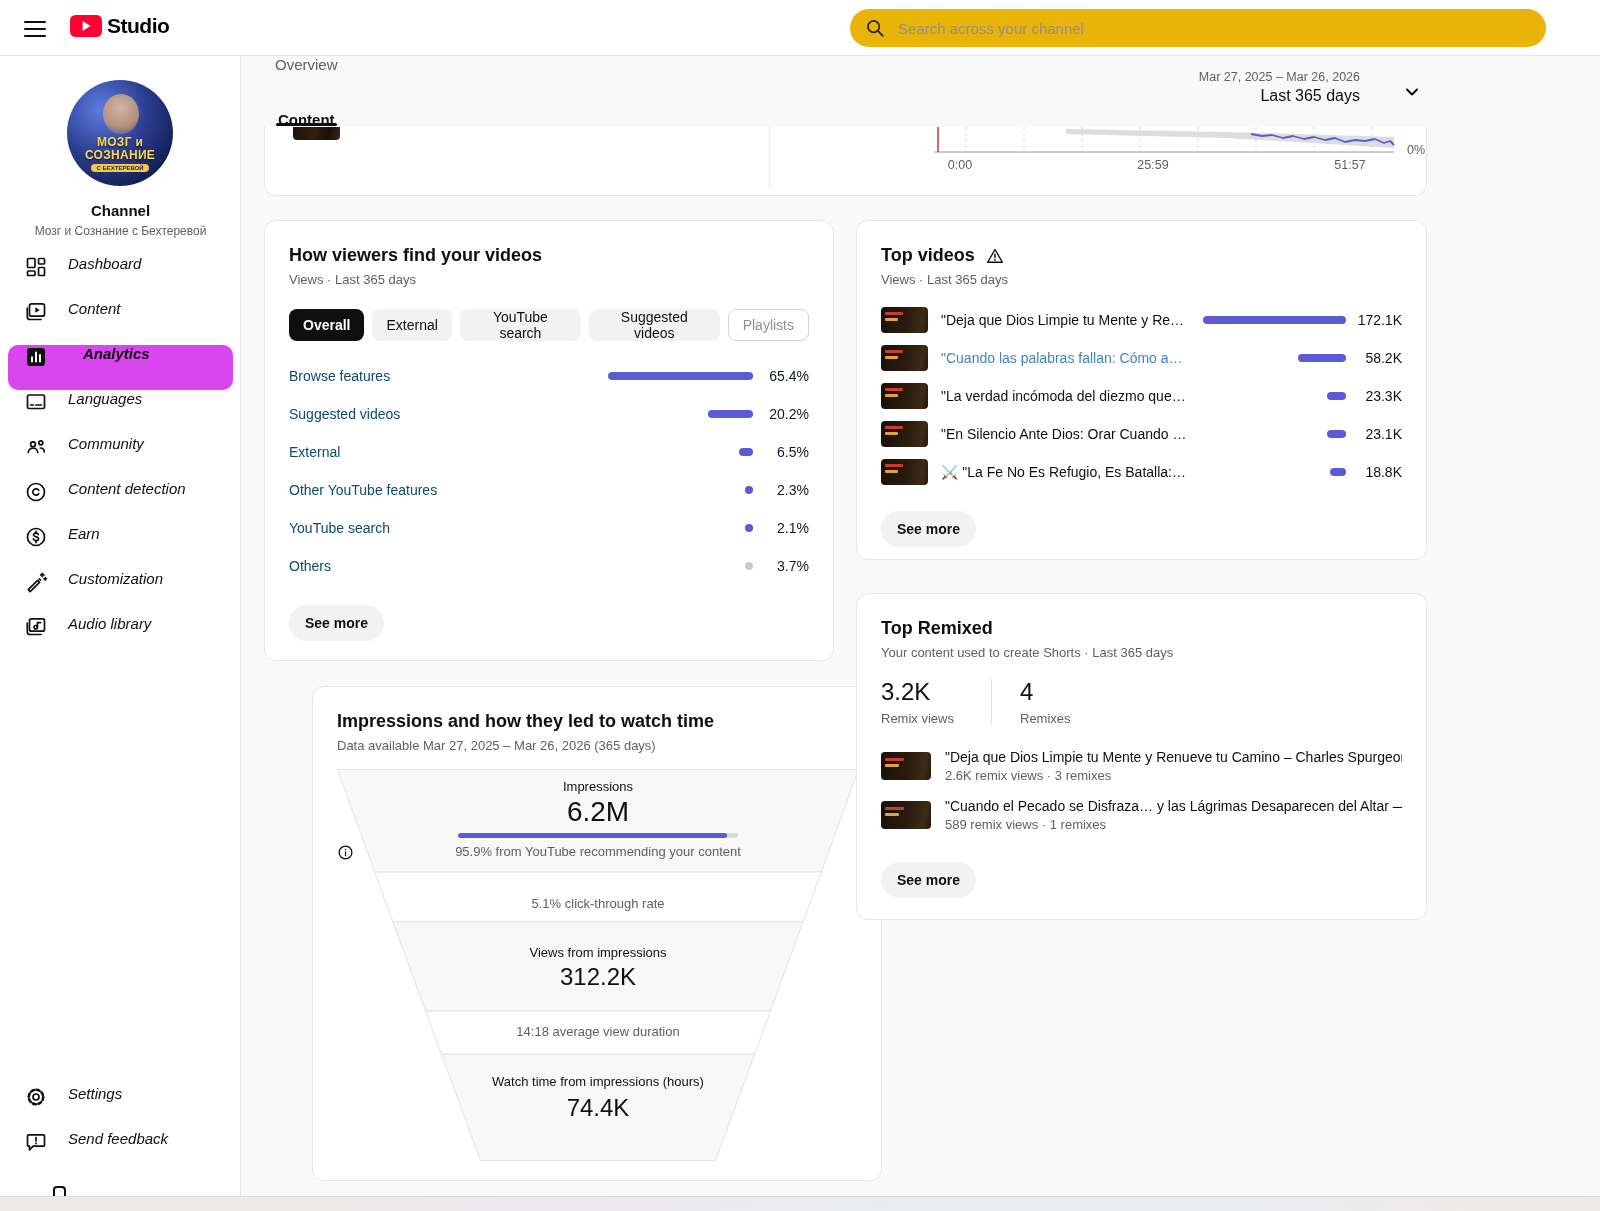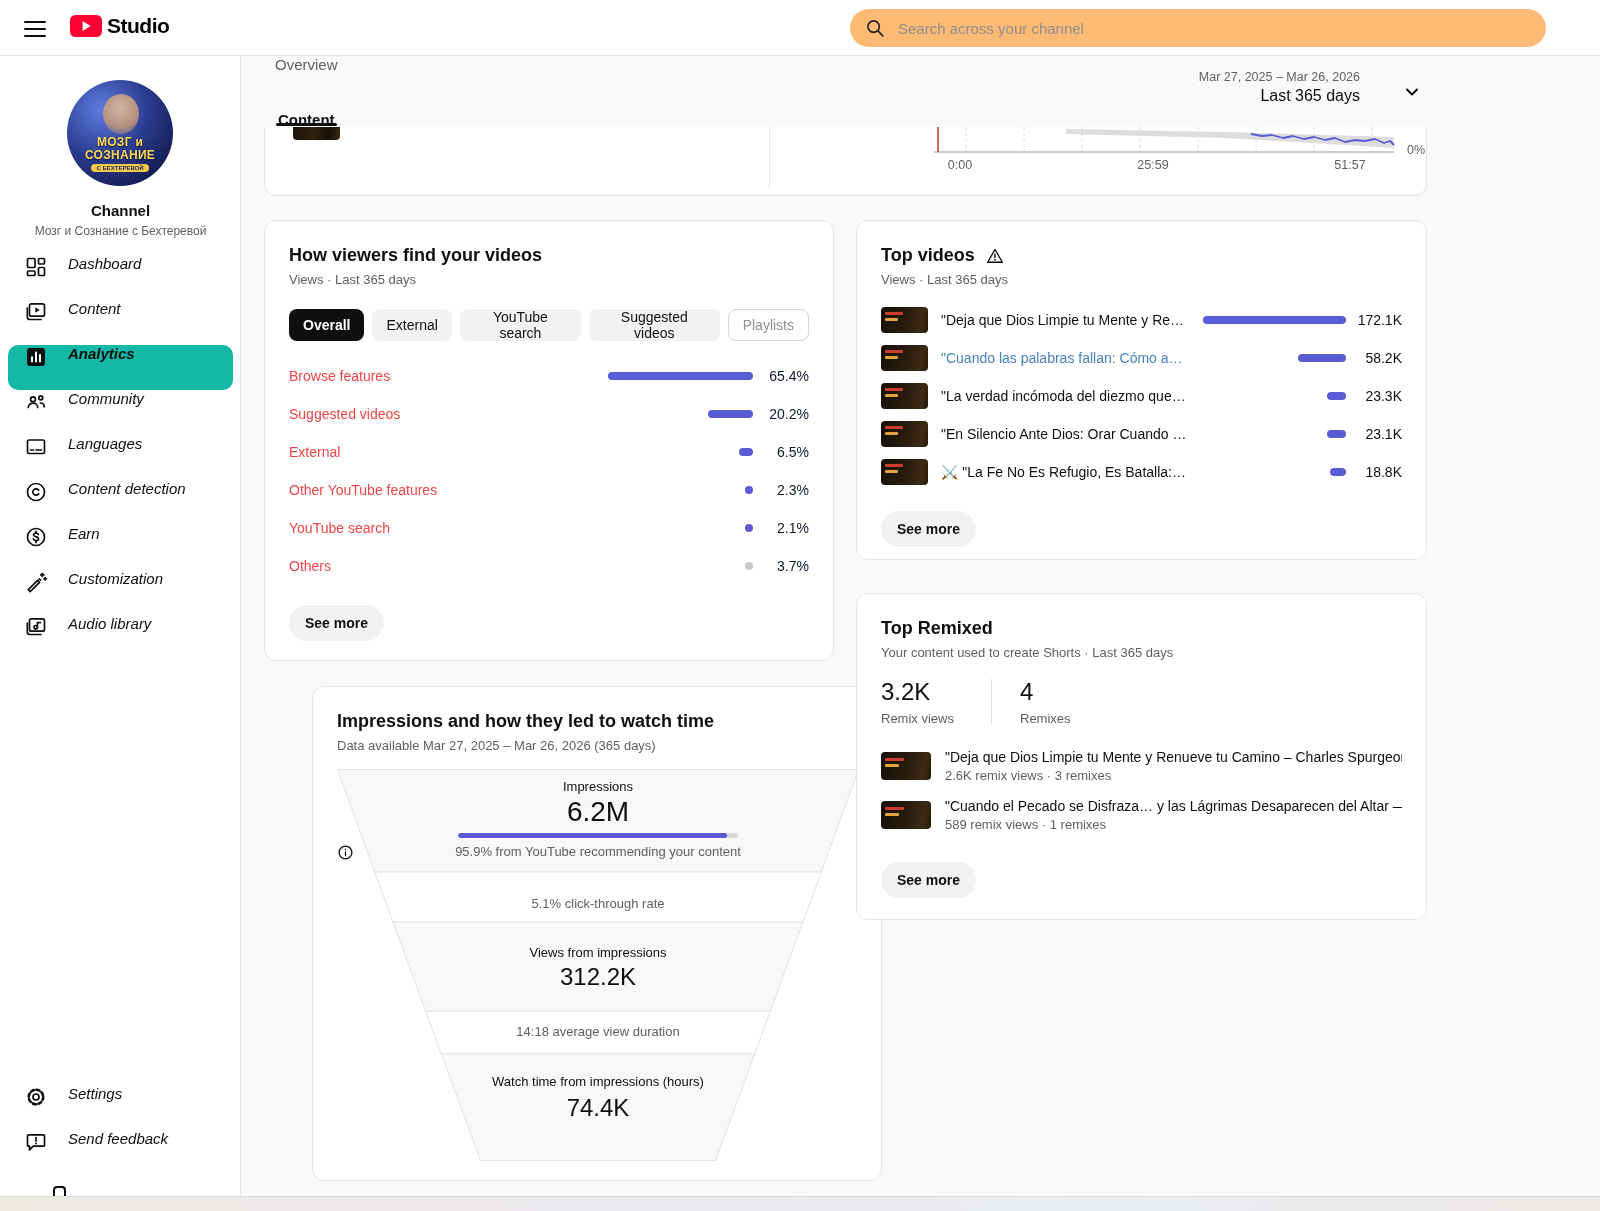--- a/index.html
+++ b/index.html
@@ -10,41 +10,41 @@
   }
   :root { --accent:#5b5bd6; --link-blue:#4483bd; }
 
   
   .app-header { position:absolute; left:0; top:0; width:1600px; height:56px; background:#fff; border-bottom:1px solid #e5e5e5; z-index:30; }
   .hamburger { position:absolute; left:22px; top:16px; width:26px; height:24px; background:none; border:none; cursor:pointer; }
   .hamburger span { display:block; height:2px; background:#0f0f0f; margin:5px 2px; border-radius:1px; }
   .brand { position:absolute; left:70px; top:14px; display:flex; align-items:center; gap:5px; }
   .brand-badge { width:32px; height:22px; }
   .brand-name { font-size:21px; font-weight:700; letter-spacing:-0.5px; color:#030303; }
-  .search-pill { position:absolute; left:850px; top:9px; width:696px; height:38px; background:#fdba74; border-radius:19px; display:flex; align-items:center; padding:0 14px; }
+  .search-pill { position:absolute; left:850px; top:9px; width:696px; height:38px; background:#eab308; border-radius:19px; display:flex; align-items:center; padding:0 14px; }
   .search-pill svg { flex:none; }
   .search-input { border:none; background:transparent; outline:none; font-size:15px; color:#0f0f0f; width:100%; margin-left:12px; font-family:inherit; }
   .search-input::placeholder { color:#8f8f8f; }
 
   
   .sidebar { position:absolute; left:0; top:56px; width:241px; height:1140px; background:#fff; border-right:1px solid #e4e4e4; z-index:20; }
   .avatar { position:absolute; left:67px; top:24px; width:106px; height:106px; border-radius:50%;
     background:radial-gradient(circle at 32% 28%, #5d7de0 0%, #2b3c8f 45%, #141f55 78%, #0d1440 100%);
     overflow:hidden; display:flex; flex-direction:column; align-items:center; justify-content:flex-end; padding-bottom:14px; }
   .avatar::before { content:""; position:absolute; left:36px; top:14px; width:36px; height:40px; border-radius:50%;
     background:radial-gradient(circle at 50% 35%, #e8c29e 0%, #c99973 60%, rgba(150,100,70,0) 100%); opacity:.85; }
   .avatar-l1,.avatar-l2 { font-weight:800; color:#ffd84d; font-size:12px; line-height:13px; letter-spacing:.3px; text-shadow:0 1px 2px #0a1240; position:relative; }
   .avatar-l3 { margin-top:2px; font-size:6px; font-weight:700; color:#1b2a6b; background:#f7c948; border-radius:5px; padding:1px 5px; position:relative; }
   .channel-name { position:absolute; left:0; top:146px; width:241px; text-align:center; font-size:15px; font-weight:700; color:#0f0f0f; }
   .channel-sub { position:absolute; left:0; top:168px; width:241px; text-align:center; font-size:12px; color:#606060; }
   .nav-list { position:absolute; left:0; width:241px; }
   #nav-main { top:199px; }
   #nav-footer { top:1029px; }
   .nav-item { position:relative; height:45px; display:flex; align-items:flex-start; margin:0 8px; border-radius:10px; cursor:pointer;font-style:italic; }
-  .nav-item.active { background:#14b8a6; }
+  .nav-item.active { background:#d946ef;gap:15px; }
   .nav-item .nicon { width:24px; height:24px; margin-left:16px; flex:none; }
   .nav-item .nicon svg { width:24px; height:24px; display:block; }
   .nav-item .nlabel { margin-left:20px; font-size:15px; color:#0f0f0f; white-space:nowrap; }
   .nav-item.active .nlabel { font-weight:700; }
   .partial-icon { position:absolute; left:53px; bottom:0; width:13px; height:10px; border:2px solid #0f0f0f; border-bottom:none; border-radius:4px 4px 0 0; }
 
   
   .main { position:absolute; left:241px; top:56px; width:1359px; height:1140px; background:#f9f9f9; }
 
   .tabs { position:absolute; left:32px; top:0; height:71px; display:flex; align-items:center; gap:38px;flex-direction:column; }
@@ -73,21 +73,21 @@
   .card-pad { padding:24px; position:relative; height:100%; }
 
   
   .traffic-card { left:23px; top:164px; width:570px; height:441px; }
   .chips { display:flex; gap:8px; margin-top:22px; }
   .chip { height:32px; border-radius:8px; padding:0 14px; font-size:14px; display:flex; align-items:center; background:#f2f2f2; color:#0f0f0f; border:none; cursor:pointer; font-family:inherit; }
   .chip.active { background:#0f0f0f; color:#fff; font-weight:700; }
   .chip.disabled { background:#fff; border:1px solid #d5d5d5; color:#909090; }
   .t-rows { margin-top:16px; }
   .t-row { height:38px; display:flex; align-items:center; }
-  .t-label { flex:1; font-size:14px; color:#ef4444; }
+  .t-label { flex:1; font-size:14px; color:#0c4a6e; }
   .t-barzone { width:160px; position:relative; height:8px; }
   .t-bar { position:absolute; right:0; top:0; height:8px; border-radius:4px; background:var(--accent); }
   .t-bar.muted { background:#c9c9c9; }
   .t-val { width:56px; text-align:right; font-size:14px; color:#0f172a; }
   .see-more { height:36px; border-radius:18px; background:#f2f2f2; border:none; font-size:14px; font-weight:700; color:#0f0f0f; padding:0 16px; cursor:pointer; margin-top:20px; font-family:inherit; }
 
   
   .videos-card { left:615px; top:164px; width:571px; height:340px; }
   .videos-card .title-row { display:flex; align-items:center; gap:10px; }
   .v-rows { margin-top:14px; }
@@ -206,40 +206,40 @@
               <line x1="16" y1="16.5" x2="16" y2="10"></line>
             </g>
           </svg>
         </span>
     <span class="nlabel">Analytics</span>
   </div>
       <div class="nav-item">
     <span class="nicon">
           <svg viewBox="0 0 24 24">
             <g fill="none" stroke="#0f0f0f" stroke-width="1.7" stroke-linecap="round" stroke-linejoin="round">
+              <rect x="3.5" y="5" width="17" height="13.5" rx="1.5"></rect>
+              <line x1="6.5" y1="15" x2="9.5" y2="15"></line>
+              <line x1="12" y1="15" x2="17.5" y2="15"></line>
+            </g>
+          </svg>
+        </span>
+    <span class="nlabel">Languages</span>
+  </div>
+      <div class="nav-item">
+    <span class="nicon">
+          <svg viewBox="0 0 24 24">
+            <g fill="none" stroke="#0f0f0f" stroke-width="1.7" stroke-linecap="round" stroke-linejoin="round">
               <circle cx="9" cy="9.3" r="2.4"></circle>
               <path d="M4.3,17.5c0-2.6 2.1-4.3 4.7-4.3s4.7,1.7 4.7,4.3"></path>
               <circle cx="16.8" cy="7.8" r="2"></circle>
               <path d="M16.3,13c2.2,0 3.9,1.6 3.9,3.8"></path>
             </g>
           </svg>
         </span>
     <span class="nlabel">Community</span>
-  </div>
-      <div class="nav-item">
-    <span class="nicon">
-          <svg viewBox="0 0 24 24">
-            <g fill="none" stroke="#0f0f0f" stroke-width="1.7" stroke-linecap="round" stroke-linejoin="round">
-              <rect x="3.5" y="5" width="17" height="13.5" rx="1.5"></rect>
-              <line x1="6.5" y1="15" x2="9.5" y2="15"></line>
-              <line x1="12" y1="15" x2="17.5" y2="15"></line>
-            </g>
-          </svg>
-        </span>
-    <span class="nlabel">Languages</span>
   </div>
       <div class="nav-item">
     <span class="nicon">
           <svg viewBox="0 0 24 24">
             <g fill="none" stroke="#0f0f0f" stroke-width="1.7" stroke-linecap="round" stroke-linejoin="round">
               <circle cx="12" cy="12" r="8.5"></circle>
               <path d="M14.7,10.3a3.2,3.2 0 1 0 0,3.4"></path>
             </g>
           </svg>
         </span>

